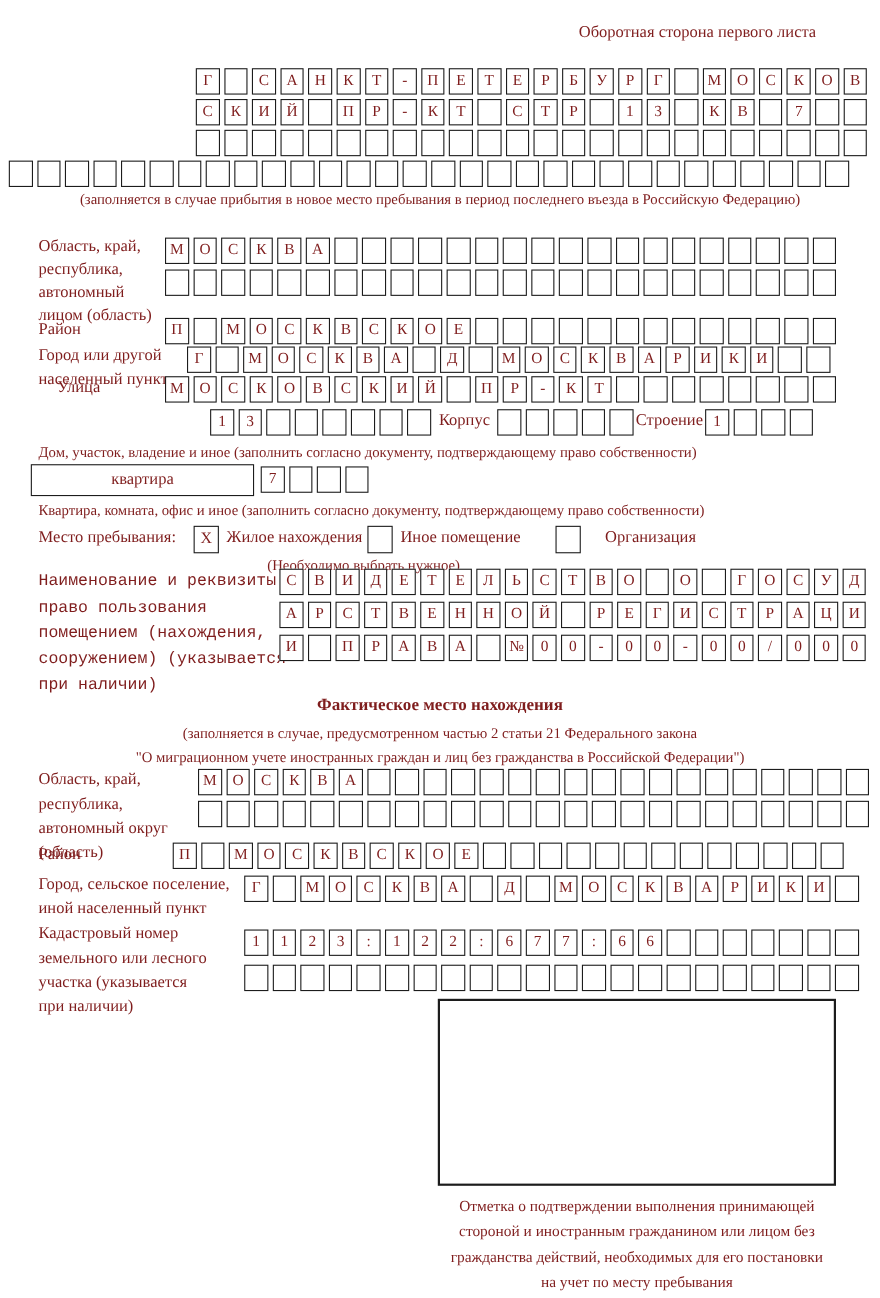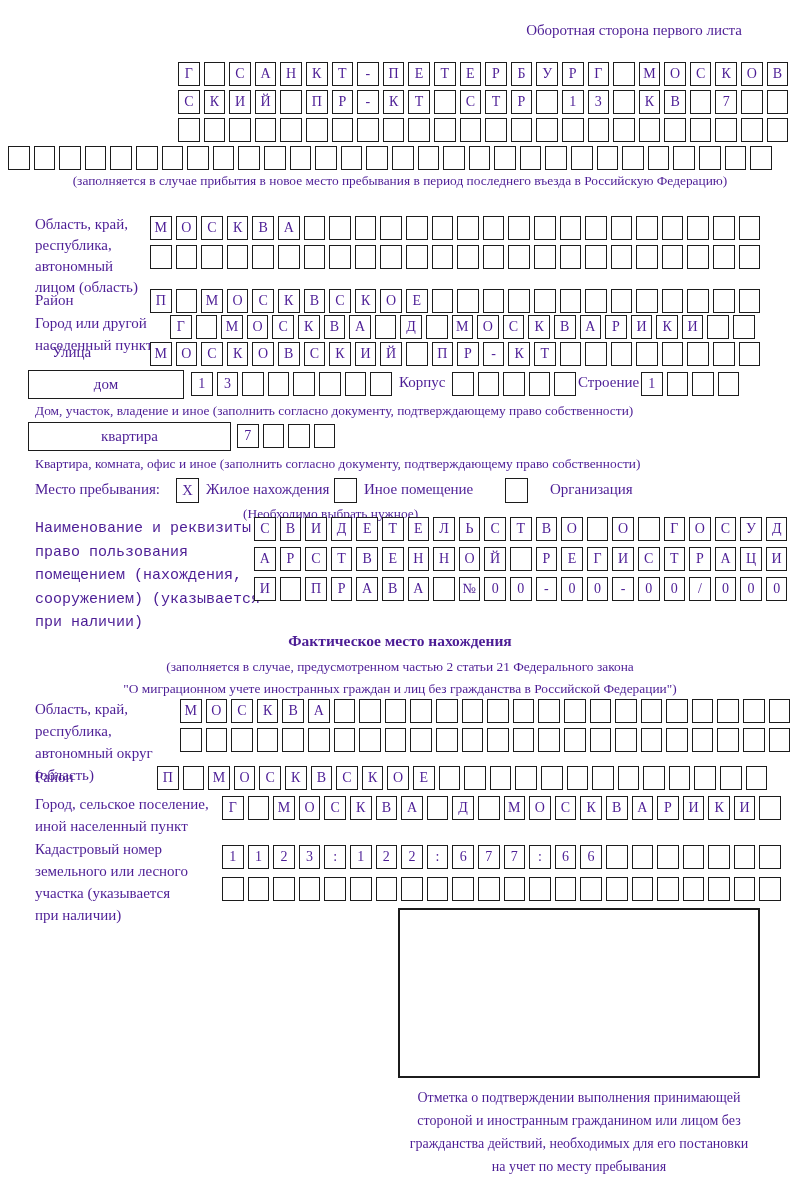--- a/index.html
+++ b/index.html
@@ -1,17 +1,17 @@
 <!DOCTYPE html>
 <html><head>
 <meta charset="utf-8">
 <style>
   html,body{margin:0;padding:0;background:#ffffff;}
   .page{position:relative;width:800px;height:1180px;background:#fff;
-        font-family:"Liberation Serif","DejaVu Serif",serif;color:#4c1d95;overflow:hidden;}
+        font-family:"Liberation Serif","DejaVu Serif",serif;color:#7f1d1d;overflow:hidden;}
   .hdr{position:absolute;font-size:15px;}
   .lbl{position:absolute;font-size:15px;white-space:nowrap;}
   .lblline{white-space:nowrap;}
   .note{position:absolute;font-size:13.4px;white-space:nowrap;}
   .cnote{position:absolute;left:0;width:100%;text-align:center;font-size:13.4px;}
   .title{position:absolute;left:0;width:100%;text-align:center;font-weight:bold;font-size:15.5px;}
   .cellrow{position:absolute;display:flex;gap:4px;}
   .cell{box-sizing:border-box;flex:0 0 21.6px;width:21.6px;height:24px;border:1.8px solid #1c1c1c;
         display:flex;align-items:center;justify-content:center;font-size:14px;line-height:1;background:#fff;}
   .fieldbox{position:absolute;box-sizing:border-box;border:1.8px solid #1c1c1c;height:29px;
@@ -282,21 +282,20 @@
       <span class="cell"></span>
       <span class="cell"></span>
       <span class="cell"></span>
       <span class="cell"></span>
       <span class="cell"></span>
       <span class="cell"></span>
       <span class="cell"></span>
       <span class="cell"></span>
     </div>
 
-  <div class="fieldbox" style="left:28px;top:370px;width:156px;">дом</div>
   <div class="cellrow" style="left:191px;top:372px;">
       <span class="cell">1</span>
       <span class="cell">3</span>
       <span class="cell"></span>
       <span class="cell"></span>
       <span class="cell"></span>
       <span class="cell"></span>
       <span class="cell"></span>
       <span class="cell"></span>
     </div>

